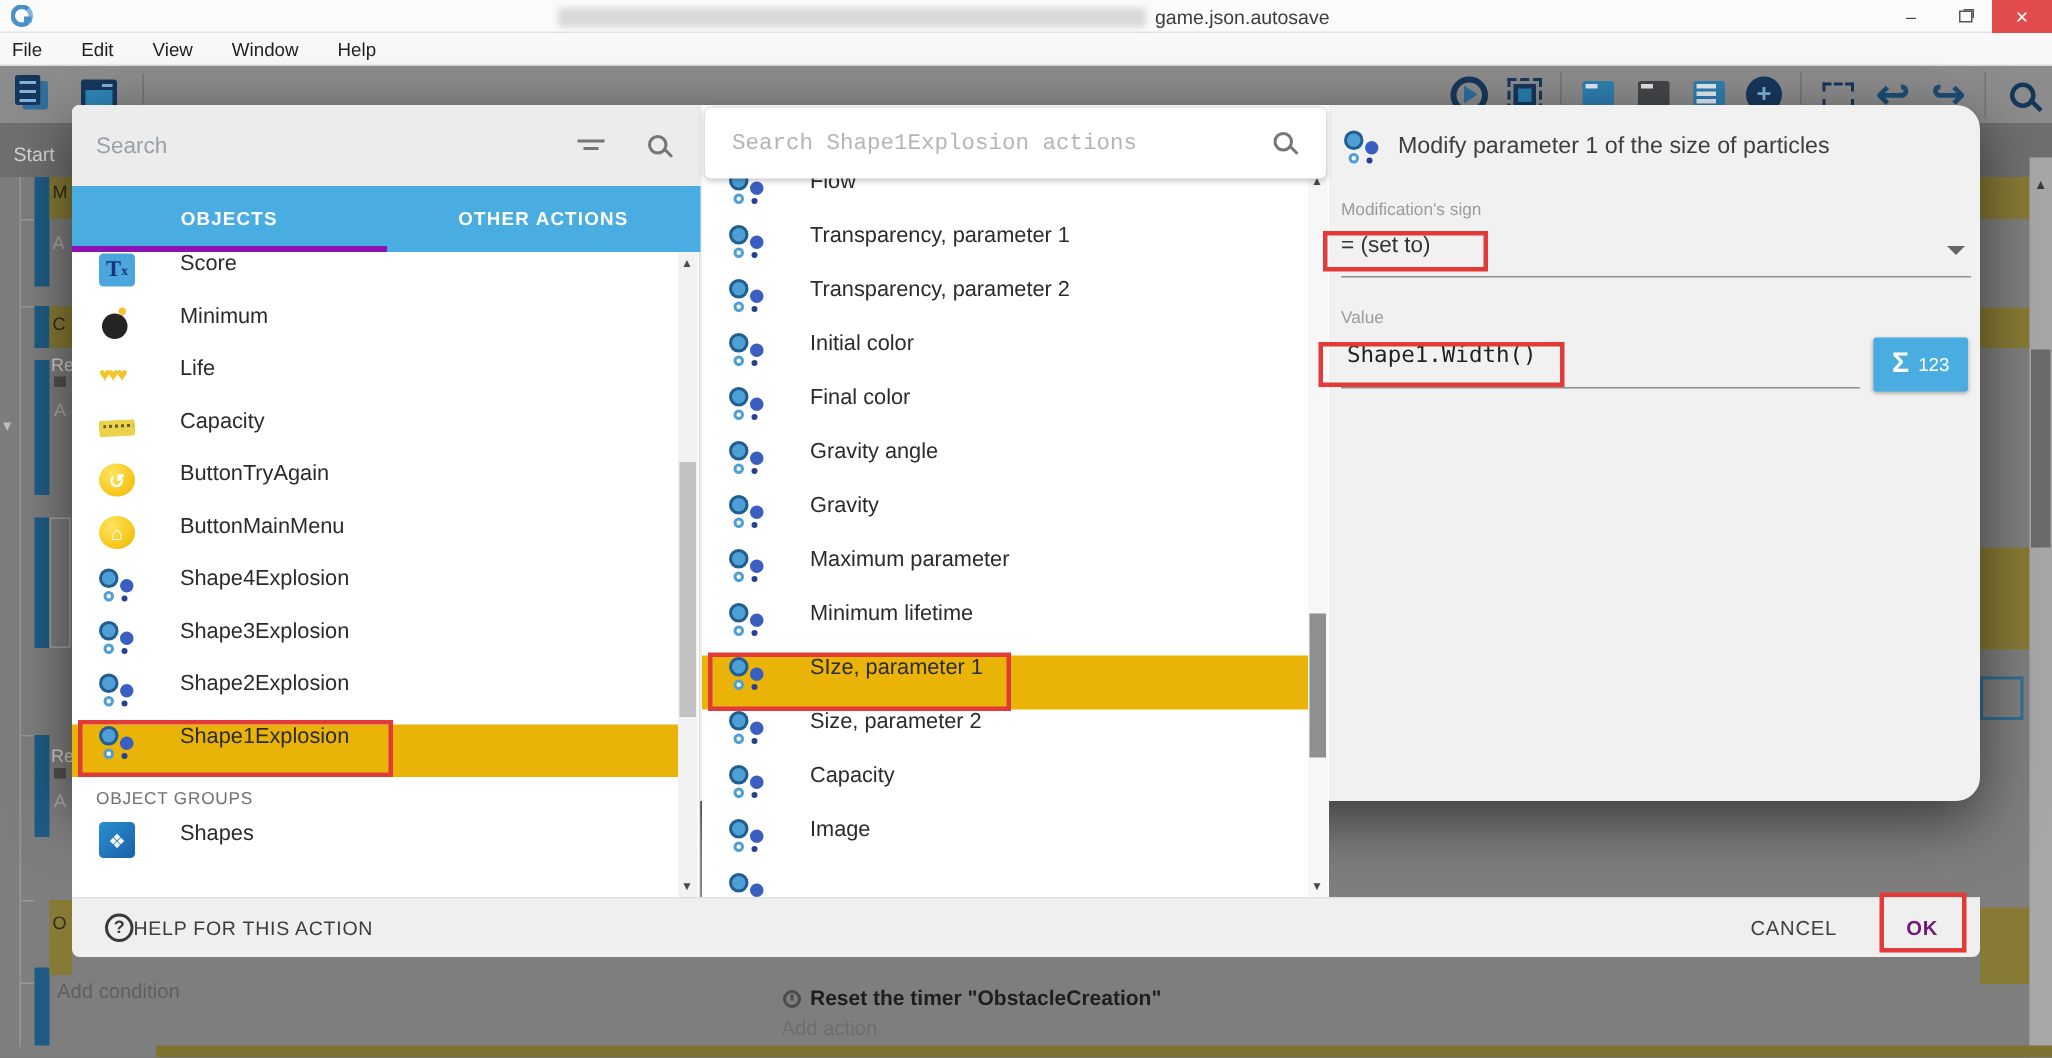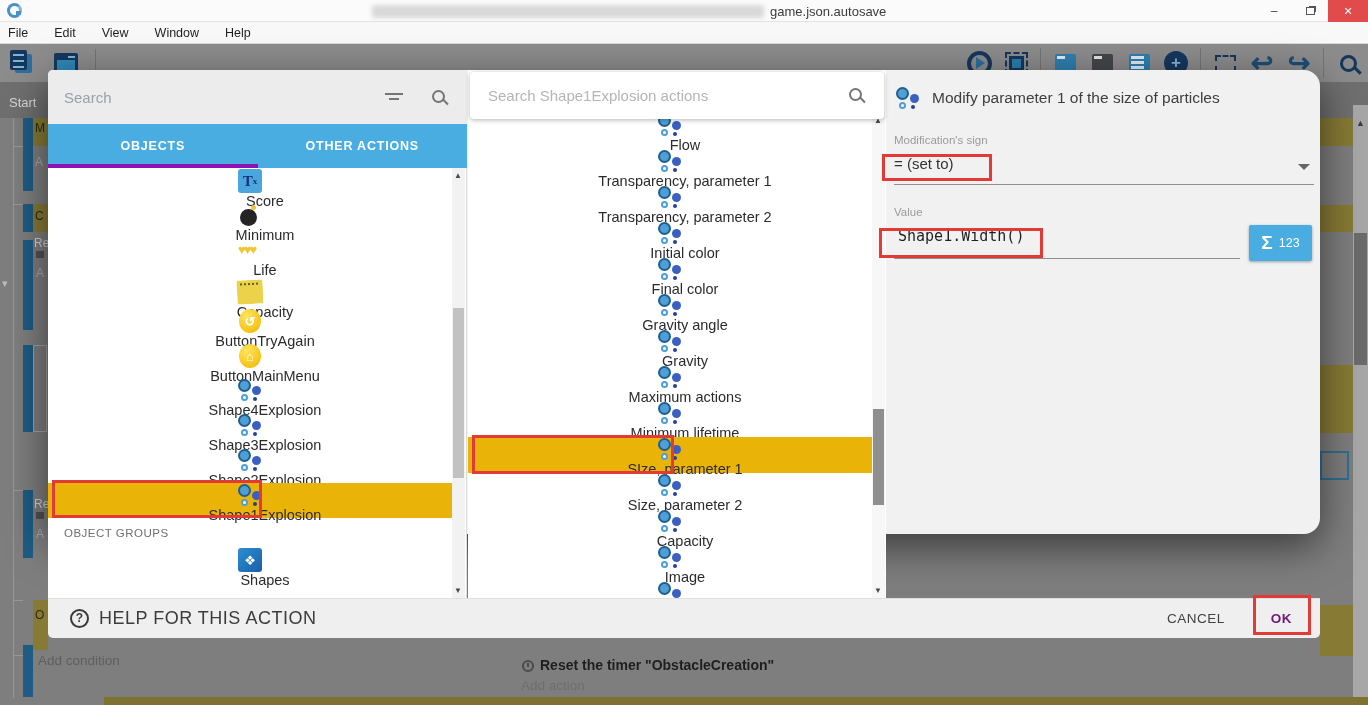--- a/index.html
+++ b/index.html
@@ -85,21 +85,21 @@
   .filter-ic{position:absolute;left:337px;top:23px;width:18px;height:9px;}
   .filter-ic i{display:block;background:#757575;height:2px;margin-bottom:3px;}
   .filter-ic i:nth-child(1){width:18px;} .filter-ic i:nth-child(2){width:10px;margin-left:4px;}
   .mag{width:13px;height:13px;border:2px solid #757575;border-radius:50%;position:relative;}
   .mag::after{content:"";position:absolute;width:7px;height:2px;background:#757575;transform:rotate(45deg);right:-6px;bottom:-2px;}
   .mag.pos-left{position:absolute;left:384px;top:20px;}
   .tabs{position:absolute;left:0;top:54px;width:419px;height:44px;background:#49ade2;display:flex;}
   .tab{flex:1;display:flex;align-items:center;justify-content:center;font-size:12.5px;font-weight:600;color:#fff;letter-spacing:.8px;text-align:right;}
   .tab-underline{position:absolute;left:0;top:94px;width:210px;height:4px;background:#8c12b5;}
   .obj-list{position:absolute;left:0;top:98px;width:404px;height:430px;overflow:hidden;background:#fff;}
-  .row{display:flex;align-items:center;height:35px;position:relative;flex-direction:column;}
+  .row{display:flex;align-items:flex-start;height:35px;padding-left:18px;position:relative;}
   .row .lbl{margin-left:30px;font-size:14.5px;color:#2b2b2b;white-space:nowrap;}
   .row.sel{background:#eab308;}
   .group-hdr{height:30px;line-height:30px;padding-left:16px;font-size:11.5px;color:#6f6f6f;letter-spacing:.5px;}
 
   
   .oic{width:24px;height:24px;position:relative;flex:0 0 24px;}
   .ic-text{background:#4aa6dd;border-radius:3px;display:flex;align-items:center;justify-content:center;
     font-family:"Liberation Serif",serif;font-weight:bold;color:#16317d;font-size:15px;height:22px;margin-top:1px;}
   .ic-text sub{font-size:9px;}
   .ic-bomb{position:relative;}
@@ -128,21 +128,21 @@
   .sb-left{left:404px;top:98px;height:430px;}
   .sb-left .th{top:140px;height:170px;}
   .sb-mid{left:824px;top:43px;height:485px;background:#f7f7f7;}
   .sb-mid .th{top:296px;height:96px;background:#8f8f8f;}
 
   
   .panel-mid{position:absolute;left:420px;top:0;width:418px;height:528px;background:#fff;}
   .search-card{position:absolute;left:422px;top:2px;width:414px;height:47px;background:#fff;border-radius:4px;
     box-shadow:0 1px 5px rgba(0,0,0,.3);z-index:3;}
   .search-mid-input{position:absolute;left:16px;top:10px;width:340px;height:26px;border:none;outline:none;background:transparent;
-    font-size:15px;color:#444;font-family:Liberation Sans, sans-serif;}
+    font-size:15px;color:#444;font-family:Liberation Mono, monospace;}
   .search-mid-input::placeholder{color:#b5b5b5;}
   .mag.pos-mid{position:absolute;right:22px;top:16px;}
   .act-list{position:absolute;left:420px;top:0;width:404px;height:528px;overflow:hidden;}
   .act-list .spacer{height:43px;}
   .act-list .row{height:36px;}
 
   
   .panel-right{position:absolute;left:838px;top:0;width:434px;height:528px;}
   .rp-head{position:absolute;left:10px;top:16px;display:flex;align-items:center;gap:12px;}
   .rp-title{font-size:15.5px;color:#3e3e3e;}
@@ -157,21 +157,21 @@
   .value-line{left:8px;top:188px;width:346px;}
   .sigma-btn{position:absolute;left:363px;top:155px;width:63px;height:36px;background:#49ade2;border-radius:2px;
     box-shadow:0 1px 3px rgba(0,0,0,.35);display:flex;align-items:center;justify-content:center;gap:6px;color:#fff;}
   .sigma-btn .sg{font-size:19px;font-weight:bold;} .sigma-btn .nm{font-size:12.5px;}
 
   
   .footer{position:absolute;left:0;top:528px;width:1272px;height:40px;background:#efefef;border-radius:0 0 5px 5px;
     box-shadow:inset 0 1px 0 rgba(0,0,0,.06);display:flex;align-items:center;}
   .help-circ{width:19px;height:19px;border:2px solid #3a3a3a;border-radius:50%;margin-left:22px;
     display:flex;align-items:center;justify-content:center;font-size:12px;font-weight:bold;color:#3a3a3a;}
-  .help-txt{margin-left:10px;font-size:18px;color:#3c3c3c;letter-spacing:.5px;}
+  .help-txt{font-size:13px;color:#3c3c3c;letter-spacing:.5px;}
   .foot-right{margin-left:auto;display:flex;align-items:center;gap:46px;padding-right:28px;}
   .btn-cancel{font-size:13.5px;color:#424242;letter-spacing:.5px;}
   .btn-ok{font-size:13.5px;color:#701a75;letter-spacing:.5px;font-weight:bold;}
 
   
   .anno{position:absolute;border:3px solid #e23a36;z-index:9;pointer-events:none;}
   .anno1{left:4px;top:410px;width:210px;height:38px;}
   .anno2{left:424px;top:365px;width:202px;height:39px;}
   .anno3{left:834px;top:84px;width:110px;height:27px;}
   .anno4{left:831px;top:158px;width:164px;height:30px;}
@@ -466,21 +466,21 @@
           </span>
         <span class="lbl">Gravity</span>
       </div>
       <div class="row">
         <span class="pic">
             <i class="a"></i>
             <i class="b"></i>
             <i class="c"></i>
             <i class="d"></i>
           </span>
-        <span class="lbl">Maximum actions</span>
+        <span class="lbl">Maximum parameter</span>
       </div>
       <div class="row">
         <span class="pic">
             <i class="a"></i>
             <i class="b"></i>
             <i class="c"></i>
             <i class="d"></i>
           </span>
         <span class="lbl">Minimum lifetime</span>
       </div>

